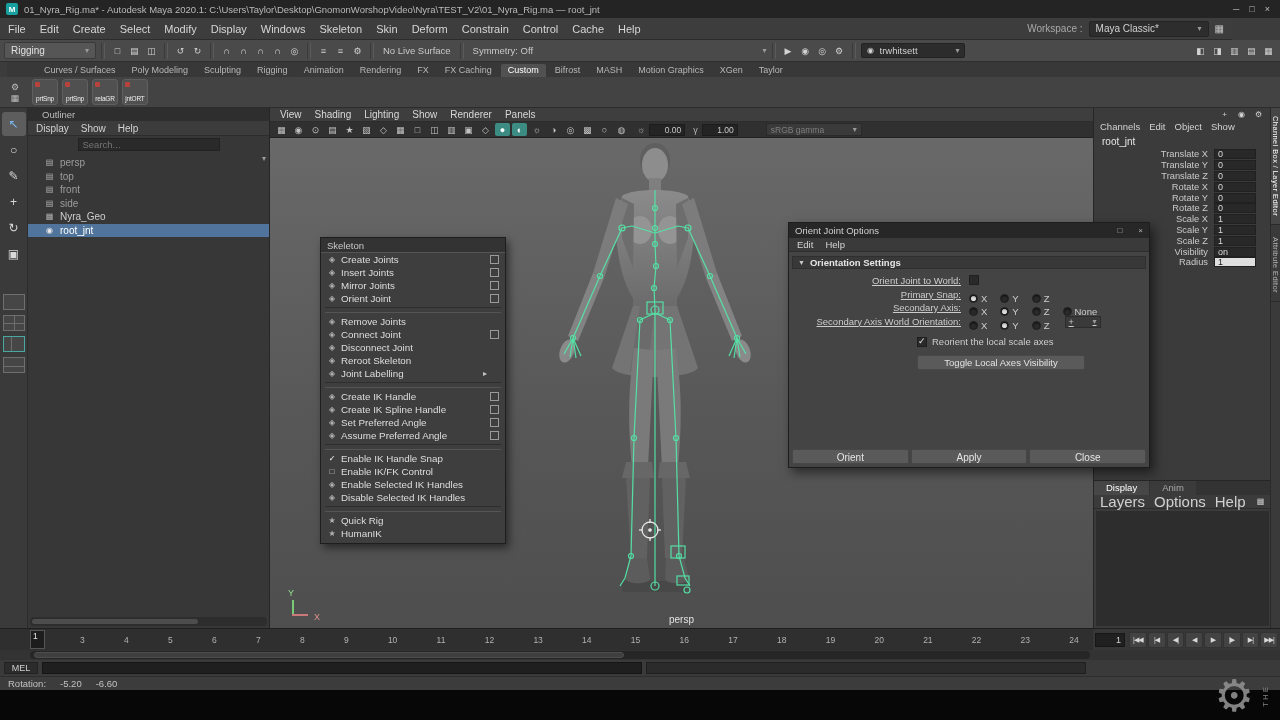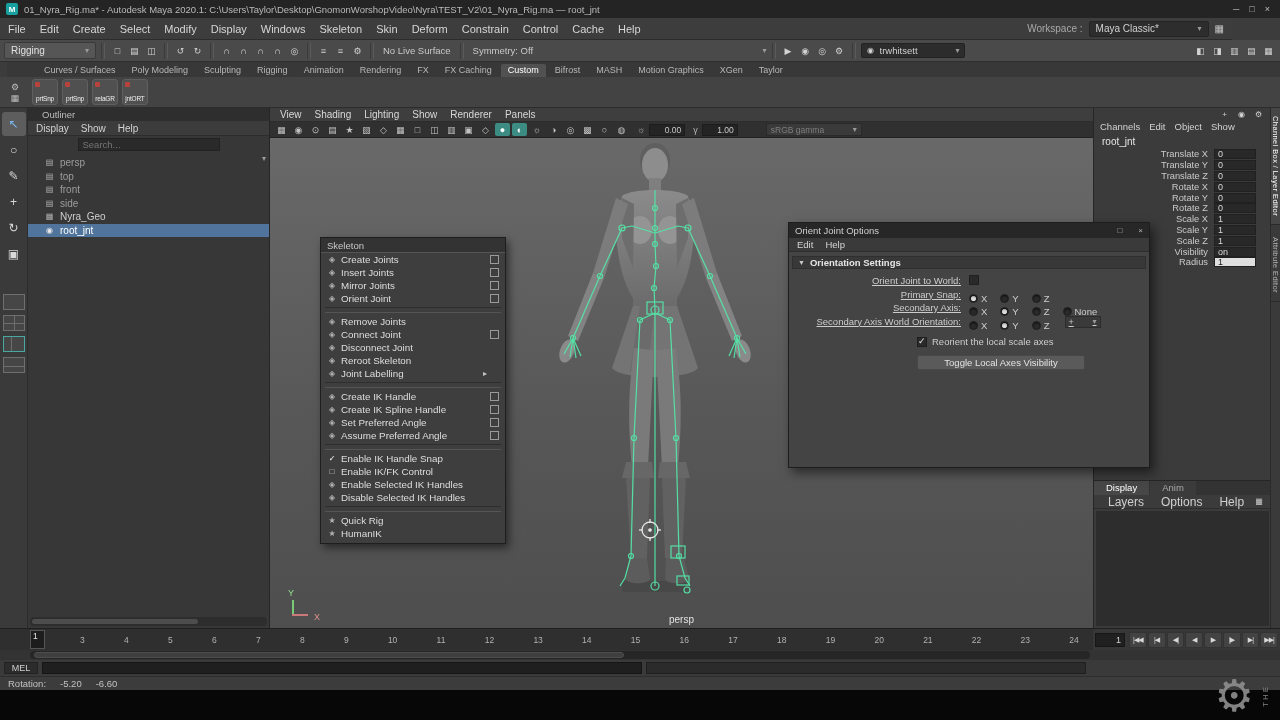--- a/index.html
+++ b/index.html
@@ -188,21 +188,21 @@
   .cb-val { width:42px; height:10px; background:#282828; border:1px solid #202020; font-size:9px; color:#d8d8d8;
             padding-left:3px; line-height:9px; }
   .cb-row.f-highlight .cb-val { background:#dfdfdf; color:#1a1a1a; }
 
   .layerpanel { position:absolute; left:0; top:372px; width:177px; height:148px; background:#3b3b3b;
                 border-top:1px solid #262626; display:flex; flex-direction:column; }
   .lp-tabs { height:14px; display:flex; gap:1px; background:#333; }
   .layer-tab { padding:1px 12px; font-size:9.5px; color:#a8a8a8; background:#3b3b3b; }
   .layer-tab.f-active { color:#fff; background:#474747; }
   .lp-menus { height:14px; display:flex; gap:9px; align-items:center; padding-left:6px; border-bottom:1px solid #2d2d2d; }
-  .lp-menu { font-size:12px; color:#d0d0d0;margin-left:8px; }
+  .lp-menu { font-size:15px; color:#d0d0d0; }
   .lp-icons { margin-left:auto; display:flex; gap:4px; padding-right:4px; }
   .lp-icons .sicon { width:12px; height:12px; font-size:8px; }
   .lp-body { flex:1; background:#2d2d2d; margin:2px; }
 
   
   .rightstrip { position:absolute; left:1270px; top:108px; width:10px; height:520px; background:#3a3a3a;
                 border-left:1px solid #2a2a2a; display:flex; flex-direction:column; align-items:center; }
   .rtab { writing-mode:vertical-rl; font-size:7.5px; color:#b2b2b2; padding:8px 0; border-bottom:1px solid #2a2a2a;
           letter-spacing:0.4px; white-space:nowrap; }
   .rtab.f-active { color:#fff; background:#464646; }
@@ -832,20 +832,26 @@
       <div style="height:5px;"></div>
       <div>
 
           <div class="cbrow f-checked">
           <span class="cbx"></span>
           <span class="cb-label">Reorient the local scale axes</span>
         </div>
         </div>
       <div class="od-toggle">Toggle Local Axes Visibility</div>
     </div>
+    <div class="od-buttons">
+
+    <div class="od-btn">Orient</div>
+        <div class="od-btn">Apply</div>
+        <div class="od-btn">Close</div>
+      </div>
   </div>
 
   <div class="rightpanel">
     <div class="cb-topicons">
 
     <span class="sicon">+</span>
         <span class="sicon">◉</span>
         <span class="sicon">⚙</span>
       </div>
     <div class="cb-menus">

